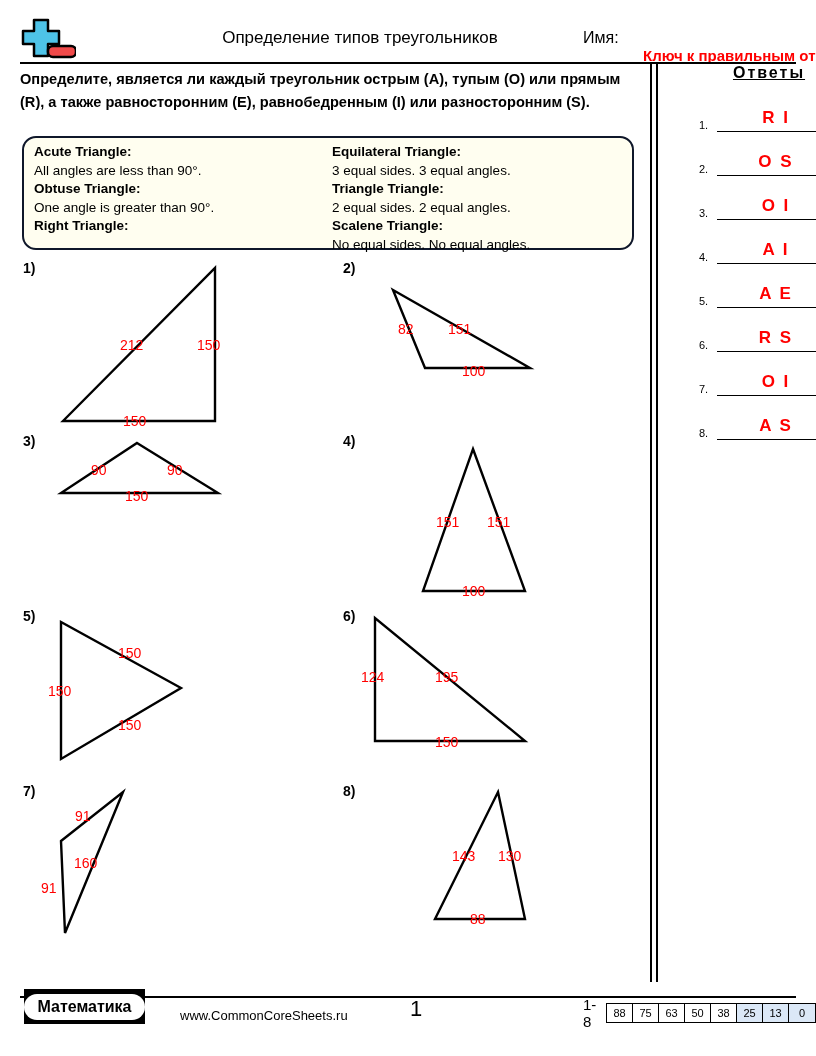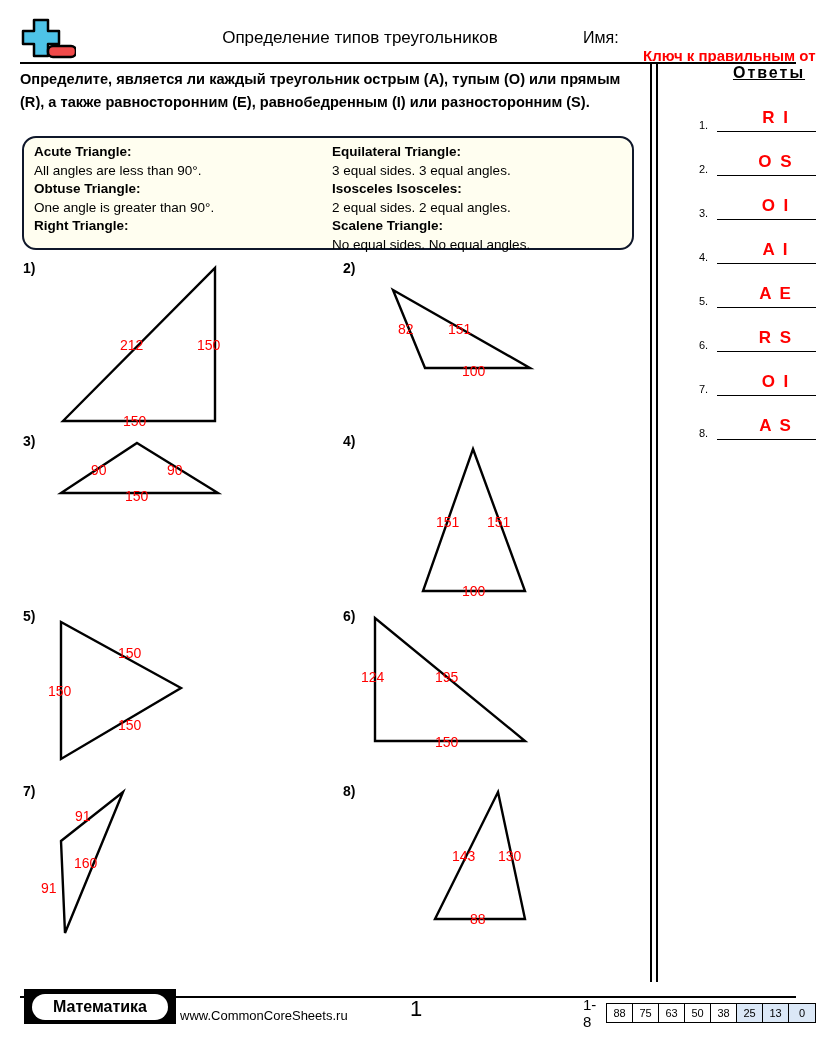--- a/index.html
+++ b/index.html
@@ -172,21 +172,21 @@
   
   #footer-rule {
     position: absolute;
     left: 20px; top: 996px;
     width: 776px; height: 2px;
     background: #000;
   }
   #brand-badge {
     position: absolute;
     left: 24px; top: 989px;
-    width: 152px; height: 35px;
+    width: 121px; height: 35px;
     background: #000;
     display: flex;
     align-items: center;
     justify-content: center;
   }
   #brand-pill {
     width: 136px; height: 26px;
     background: #fff;
     border-radius: 13px;
     display: flex;
@@ -258,21 +258,21 @@
     <div class="def-col">
       <div class="term">Acute Triangle:</div>
       <div class="desc">All angles are less than 90°.</div>
       <div class="term">Obtuse Triangle:</div>
       <div class="desc">One angle is greater than 90°.</div>
       <div class="term">Right Triangle:</div>
     </div>
     <div class="def-col">
       <div class="term">Equilateral Triangle:</div>
       <div class="desc">3 equal sides. 3 equal angles.</div>
-      <div class="term">Isosceles Isosceles:</div>
+      <div class="term">Triangle Triangle:</div>
       <div class="desc">2 equal sides. 2 equal angles.</div>
       <div class="term">Scalene Triangle:</div>
       <div class="desc">No equal sides. No equal angles.</div>
     </div>
   </div>
 </div>
 
 <div id="problems">
 
   <div class="problem" style="left:15px; top:0px;">

